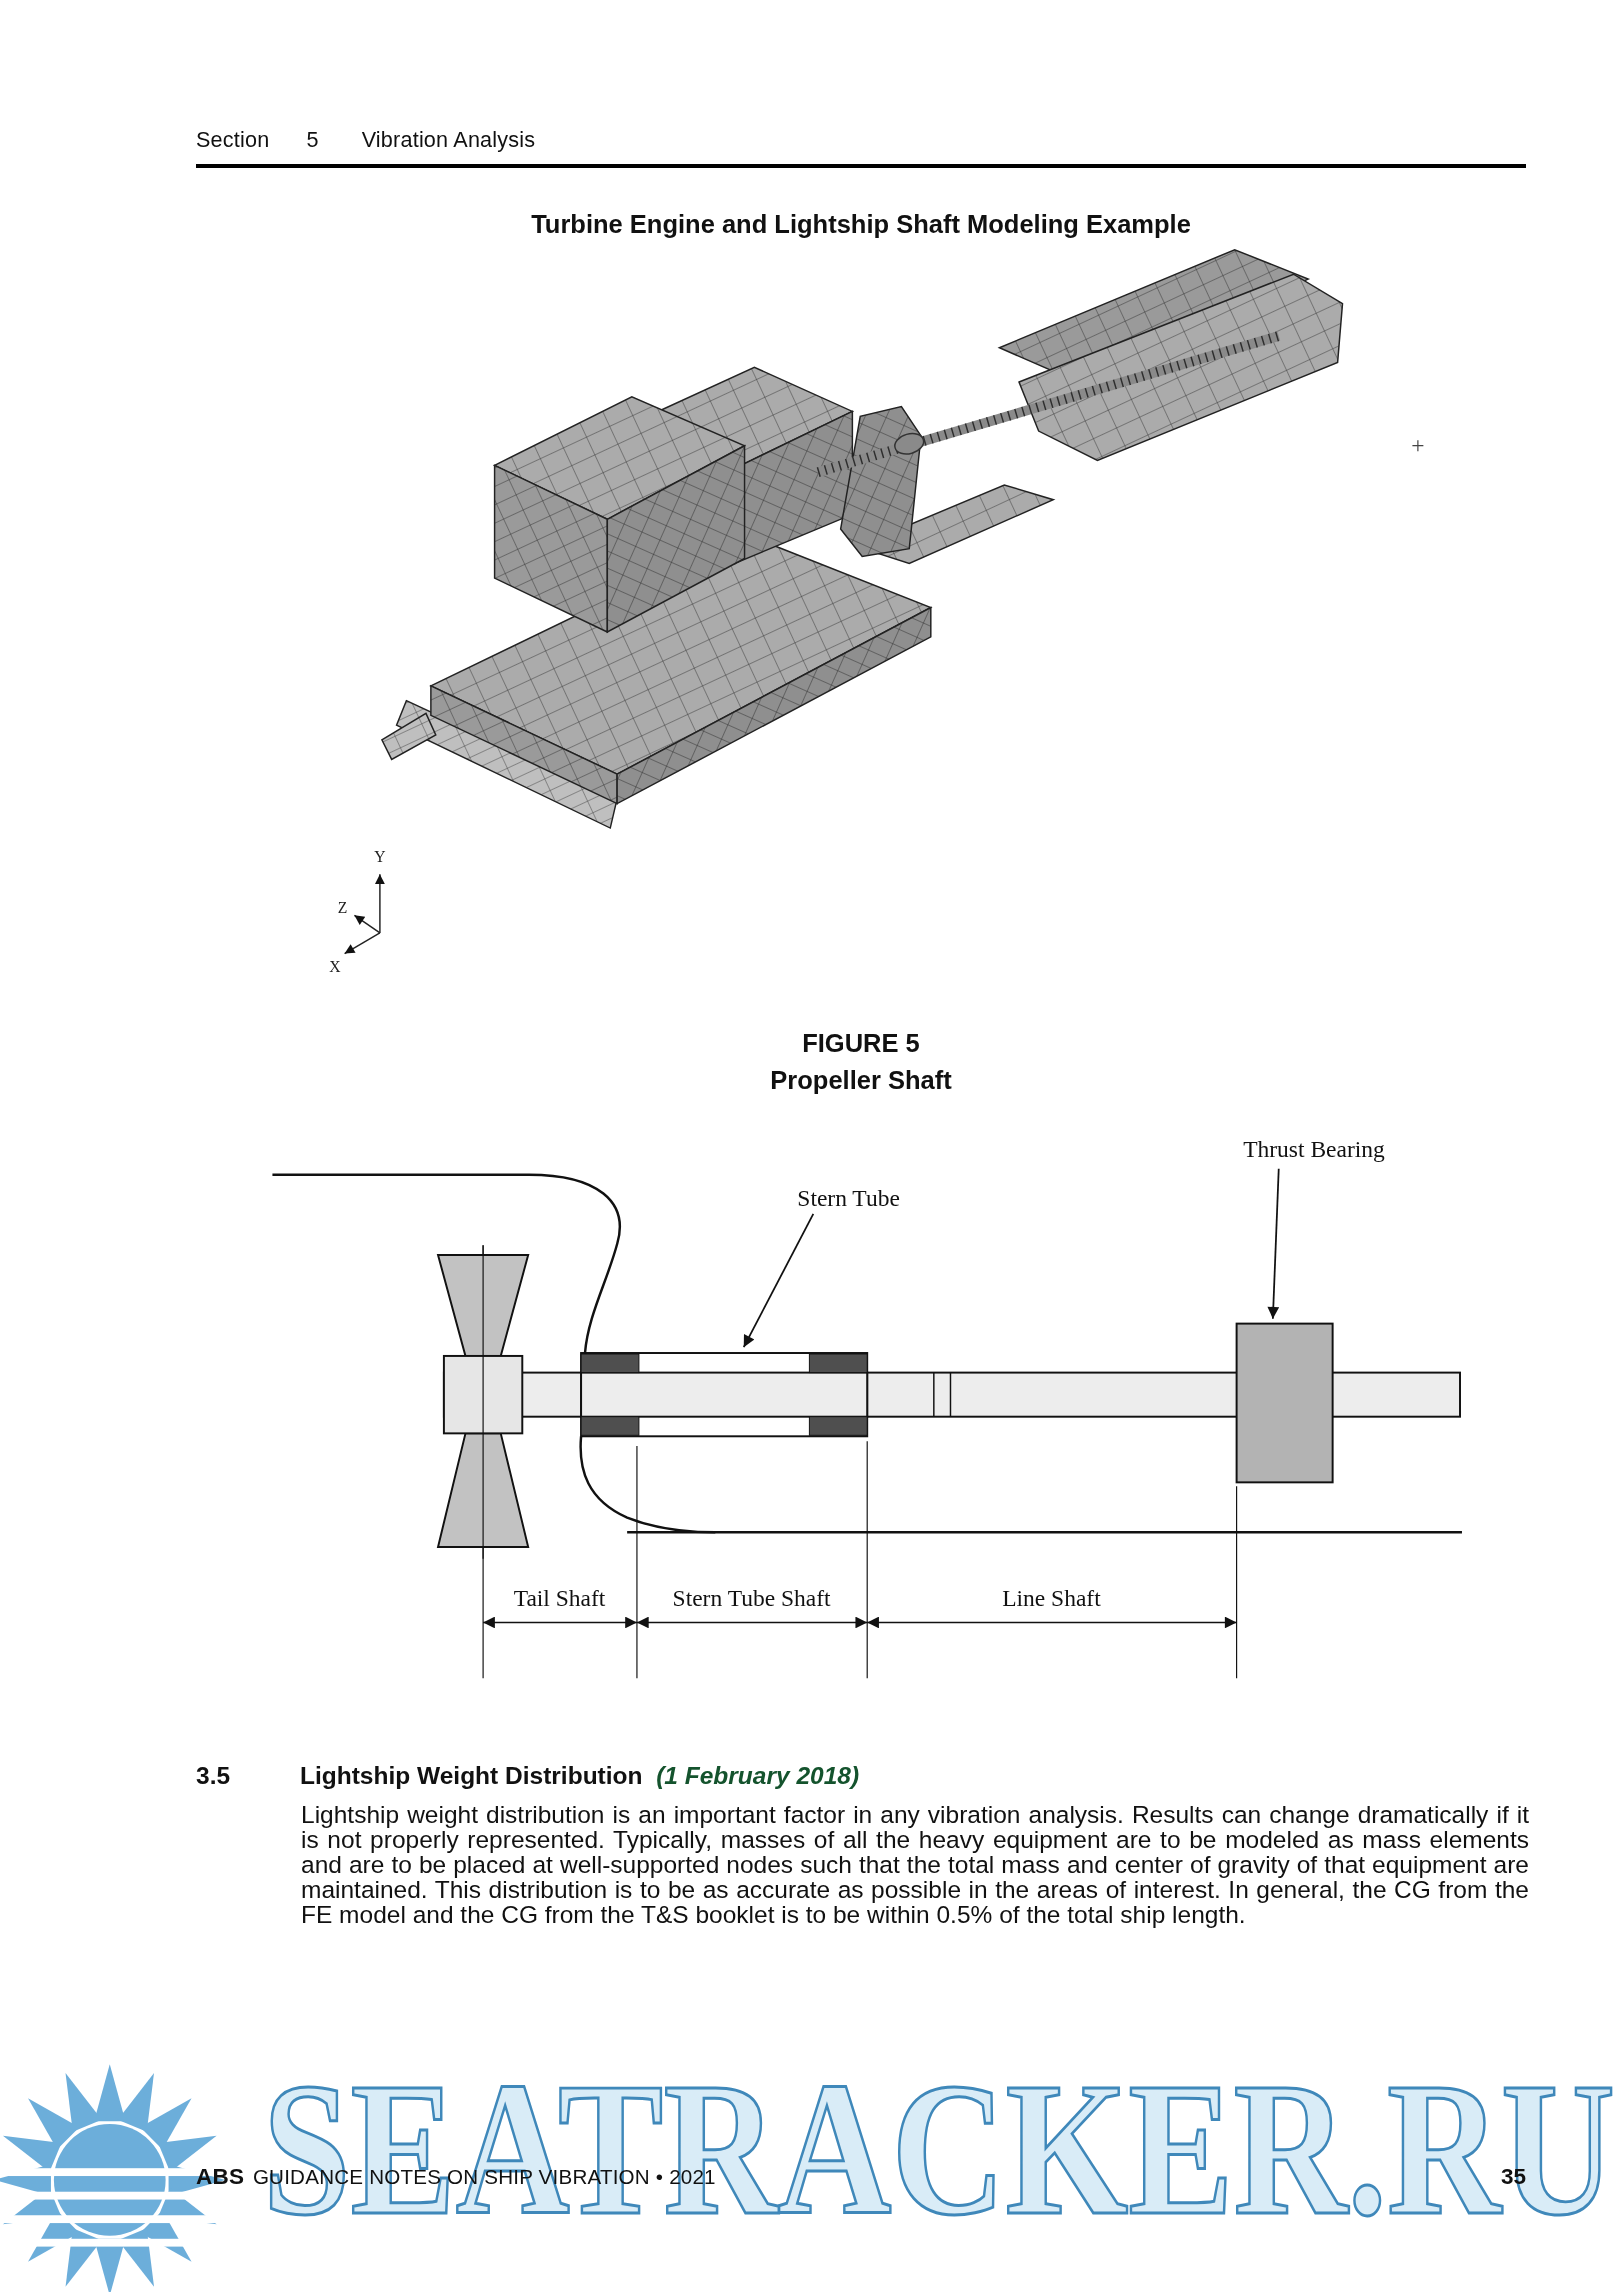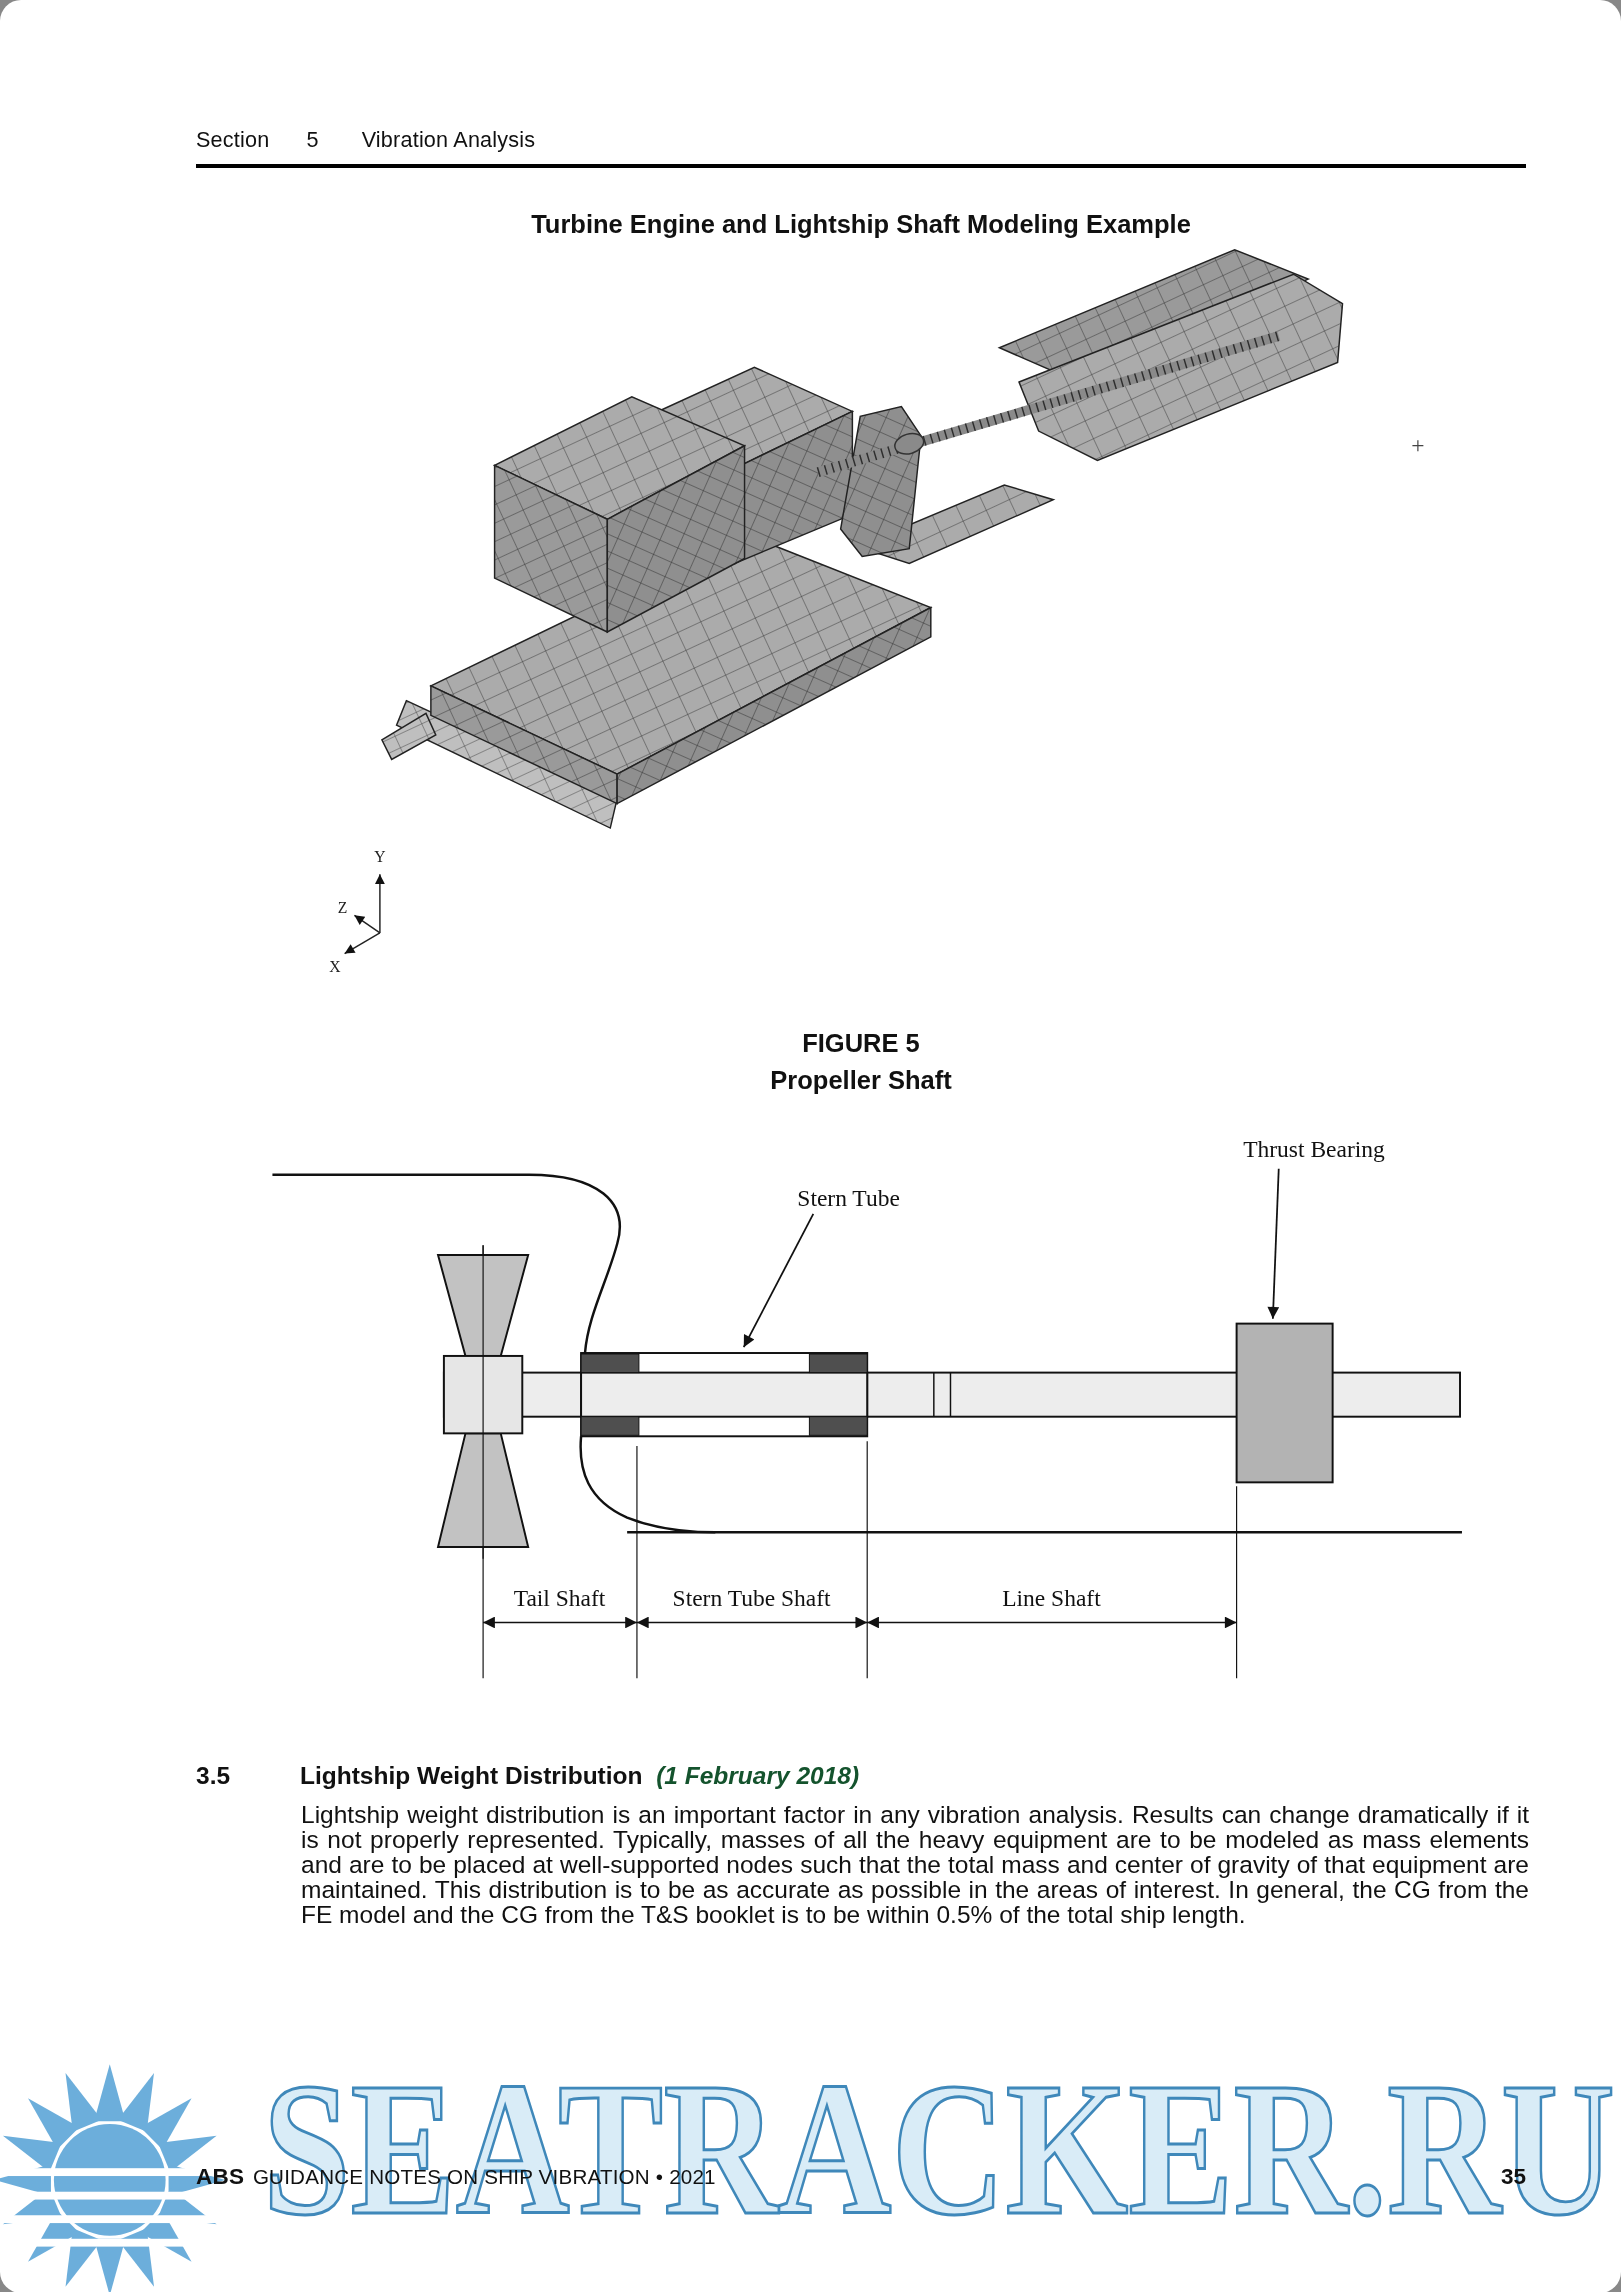--- a/index.html
+++ b/index.html
@@ -1,19 +1,19 @@
 <!DOCTYPE html>
 <html><head>
 <meta charset="utf-8">
 <style>
   html,body { margin:0; padding:0; background:#888; }
   .page {
     position:relative; width:1621px; height:2293px; margin:0 auto;
     background:#ffffff; overflow:hidden;
-    font-family:"Liberation Sans", sans-serif; color:#111;border-radius:21px;
+    font-family:"Liberation Sans", sans-serif; color:#111;
   }
   
   .hdr { position:absolute; left:196px; top:127px; font-size:21.6px; letter-spacing:0.2px; }
   .hdr .hsp1 { margin-right:37px; }
   .hdr .hsp2 { margin-right:43px; }
   .hdr-rule { position:absolute; left:196px; top:164px; width:1330px; height:3.9px; background:#000; }
   
   .fig-cap { position:absolute; left:196px; width:1330px; text-align:center;
              font-weight:bold; font-size:25.5px; line-height:37px; }
   #fig4-cap { top:206px; }

